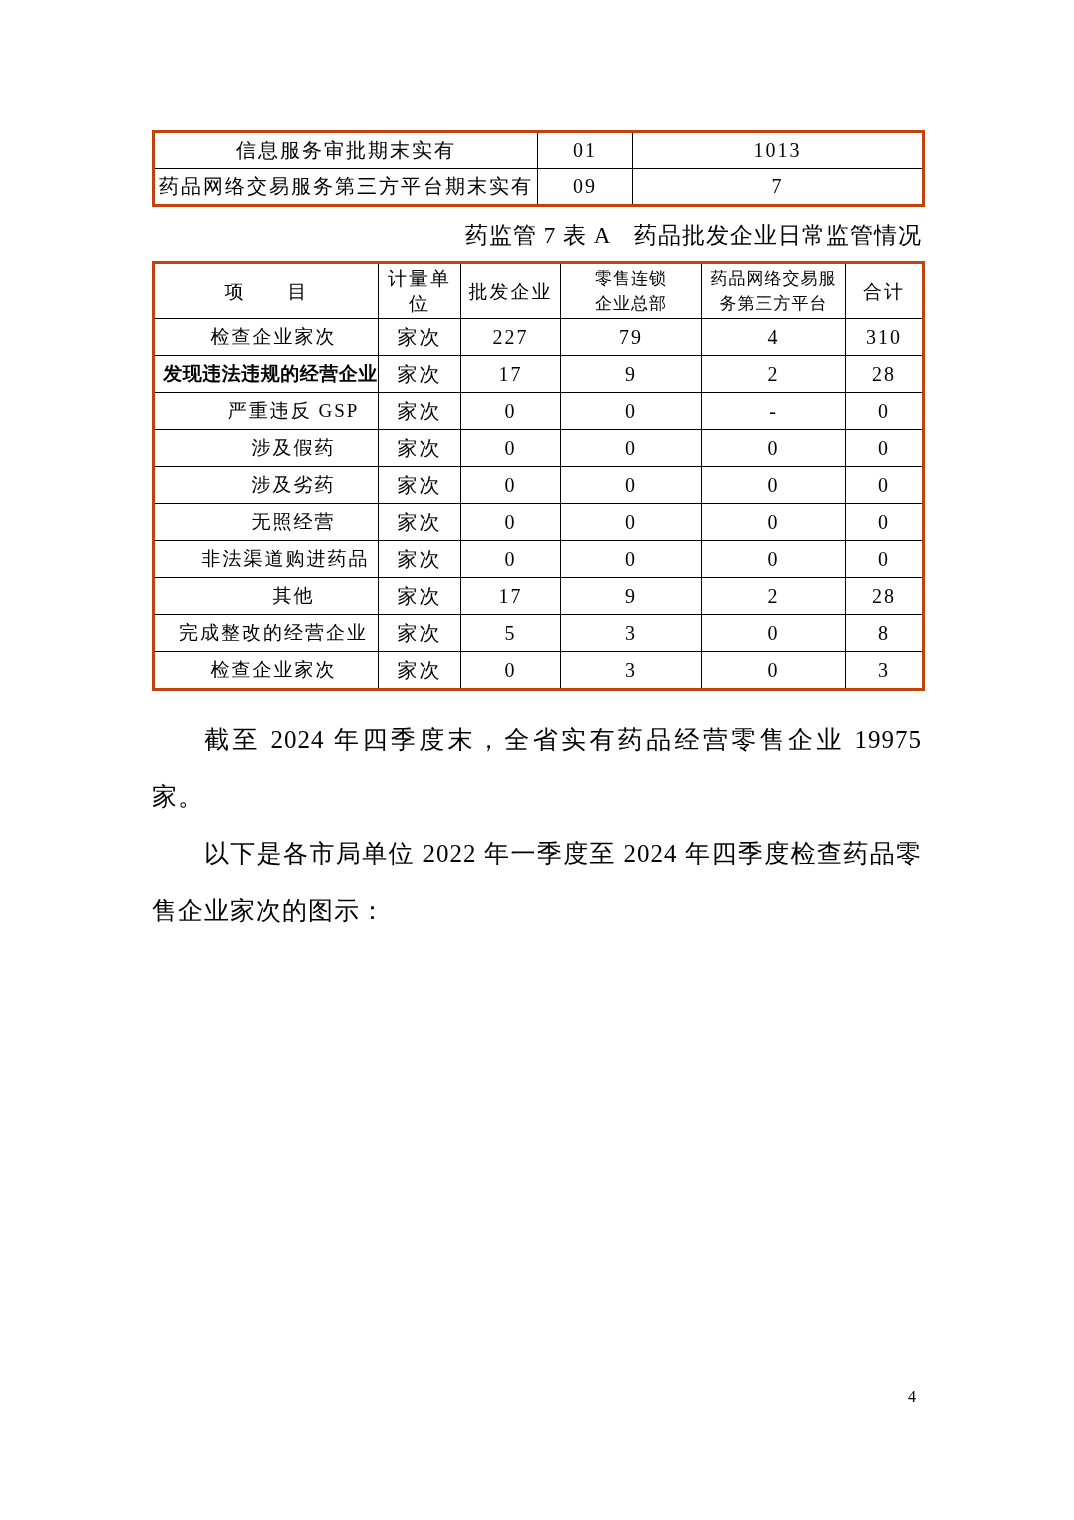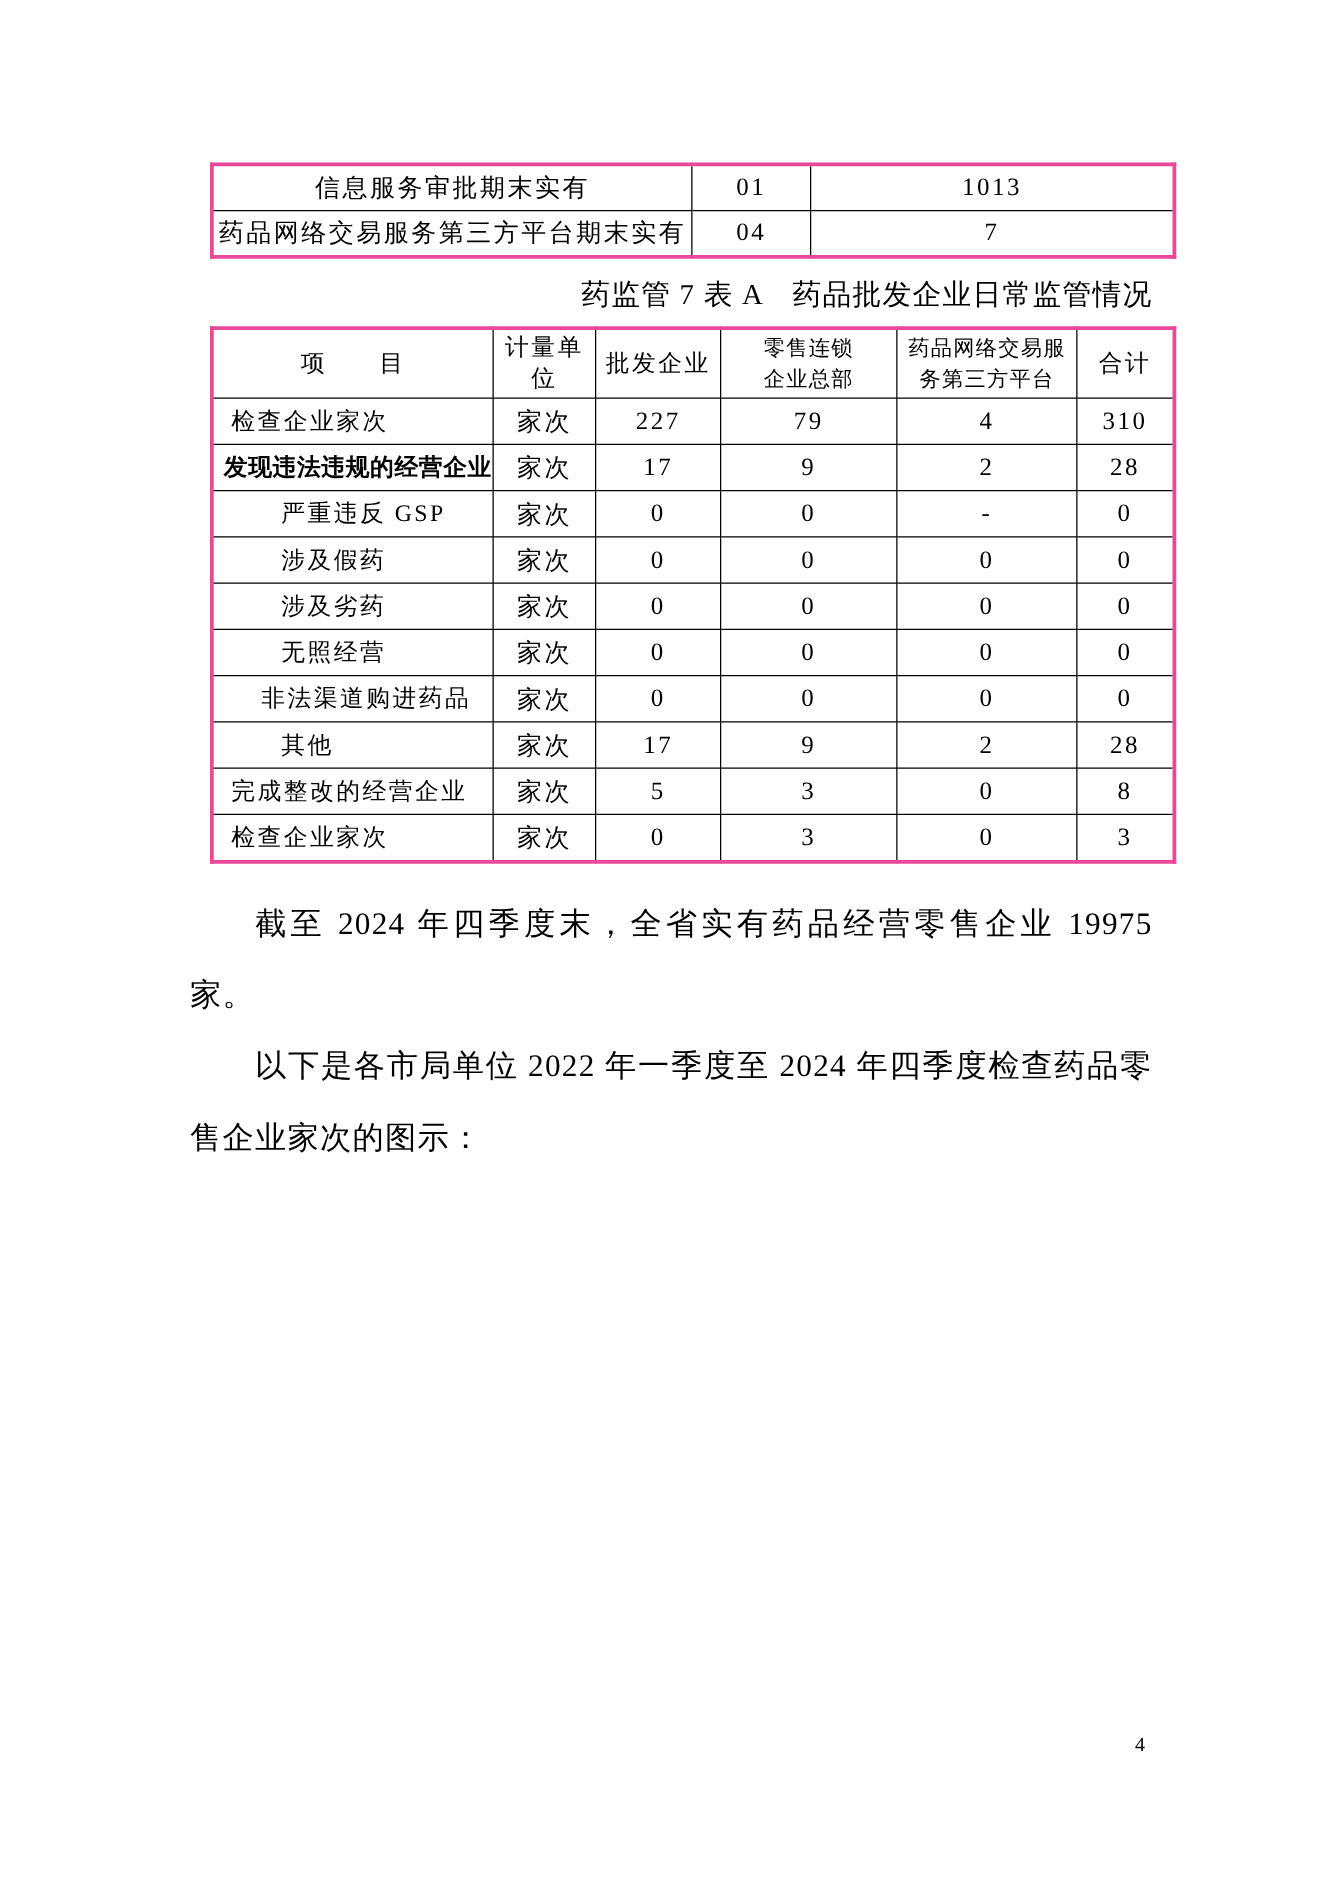--- a/index.html
+++ b/index.html
@@ -25,22 +25,21 @@
     position: absolute;
     left: 152px;
     top: 0;
     width: 770px;
   }
   
   table.doc-table {
     border-collapse: collapse;
     table-layout: fixed;
     width: 770px;
-    border: 3px solid #ec4899;
-    margin-left: 16px;
+    border: 3px solid #c2410c;
   }
   table.doc-table td {
     border: 1px solid #000;
     padding: 0;
     font-size: 20px;
     letter-spacing: 2px;
     text-align: center;
     vertical-align: middle;
     overflow: hidden;
   }
@@ -55,21 +54,21 @@
     line-height: 25px;
     white-space: pre-line;
     letter-spacing: 2px;
   }
   table.main-a tr.head td.small-head {
     font-size: 17px;
     letter-spacing: 1px;
     text-align: center;
   }
   table.main-a td.item {
-    text-align: left;
+    text-align: center;
     font-size: 19px;
     letter-spacing: 2px;
     white-space: nowrap;
     padding-left: 14px;
   }
   table.main-a td.item.sub   { padding-left: 54px; }
   table.main-a td.item.sub15 { padding-left: 38px; }
   table.main-a td.item.tight { letter-spacing: 0.5px; padding-left: 8px; font-weight: bold; }
 
   
@@ -120,21 +119,21 @@
           <col style="width:291px">
         </colgroup>
       <tbody>
           <tr>
         <td>信息服务审批期末实有</td>
         <td>01</td>
         <td>1013</td>
       </tr>
       <tr>
         <td>药品网络交易服务第三方平台期末实有</td>
-        <td>04</td>
+        <td>09</td>
         <td>7</td>
       </tr>
     </tbody>
       </table>
 
     <div class="table-title">药监管 7 表 A　药品批发企业日常监管情况</div>
 
     <table class="doc-table main-a">
       <colgroup>
         <col style="width:225px">

